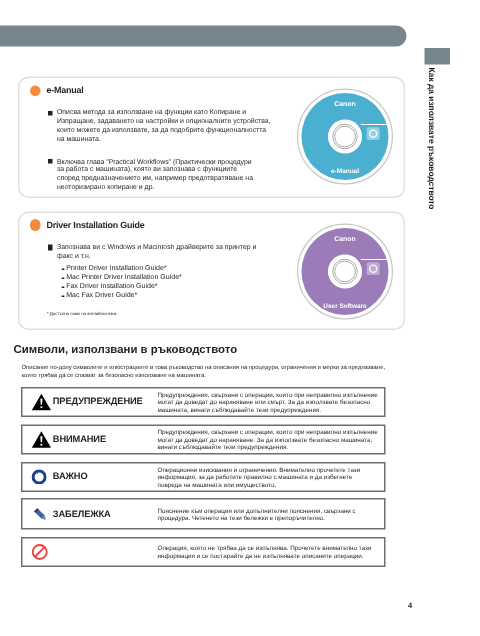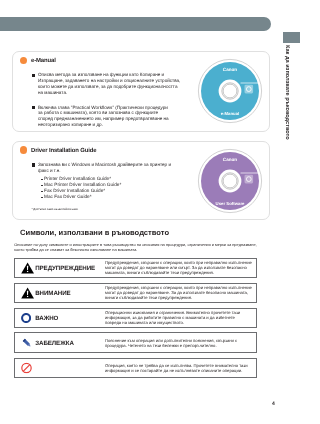--- a/index.html
+++ b/index.html
@@ -85,21 +85,21 @@
     <line x1="43.5" y1="25" x2="62.5" y2="25" stroke="#ffffff" stroke-width="0.7"></line>
     <rect x="47.5" y="26.8" width="8.6" height="8.6" rx="1.3" fill="#ffffff" opacity="0.36"></rect>
     <circle cx="51.8" cy="31.1" r="2.4" fill="none" stroke="#ffffff" stroke-width="0.9" opacity="0.85"></circle>
     <circle cx="33" cy="33" r="11.4" fill="#fff"></circle>
     <circle cx="33" cy="33" r="8.2" fill="none" stroke="#8d8d8d" stroke-width="0.5"></circle>
     <circle cx="33" cy="33" r="6.9" fill="none" stroke="#8d8d8d" stroke-width="0.5"></circle>
     <text x="33" y="12.9" text-anchor="middle" fill="#fff" font-family="Liberation Sans, sans-serif" font-size="4.6" font-weight="bold">Canon</text>
     <text x="33" y="57.2" text-anchor="middle" fill="#fff" font-family="Liberation Sans, sans-serif" font-size="4.3" font-weight="bold">User Software</text>
   </svg>
 
-  <div class="sect" style="left:20px;top:228px;">Символи, използвани в ръководството</div>
+  <div class="sect" style="left:9px;top:228px;">Символи, използвани в ръководството</div>
   <div class="intro" style="left:14.3px;top:243px;width:248px;">Описание по-долу символите и илюстрациите в това ръководство на описания на процедури, ограничения и мерки за предпазване, които трябва да се спазват за безопасно използване на машината.</div>
 
   <div class="symrow" style="top:258px;height:20px;">
     <div class="symicon" style="left:6px;">
       <svg width="13.2" height="11.8" viewBox="0 0 26 23">
           <path d="M13 0.7 L25.6 22.3 L0.4 22.3 Z" fill="#000"></path>
           <path d="M11.6 7.2 h2.8 l-0.55 8.0 h-1.7 Z" fill="#fff"></path>
           <rect x="11.75" y="17.2" width="2.5" height="2.3" fill="#fff"></rect>
         </svg>
     </div>

